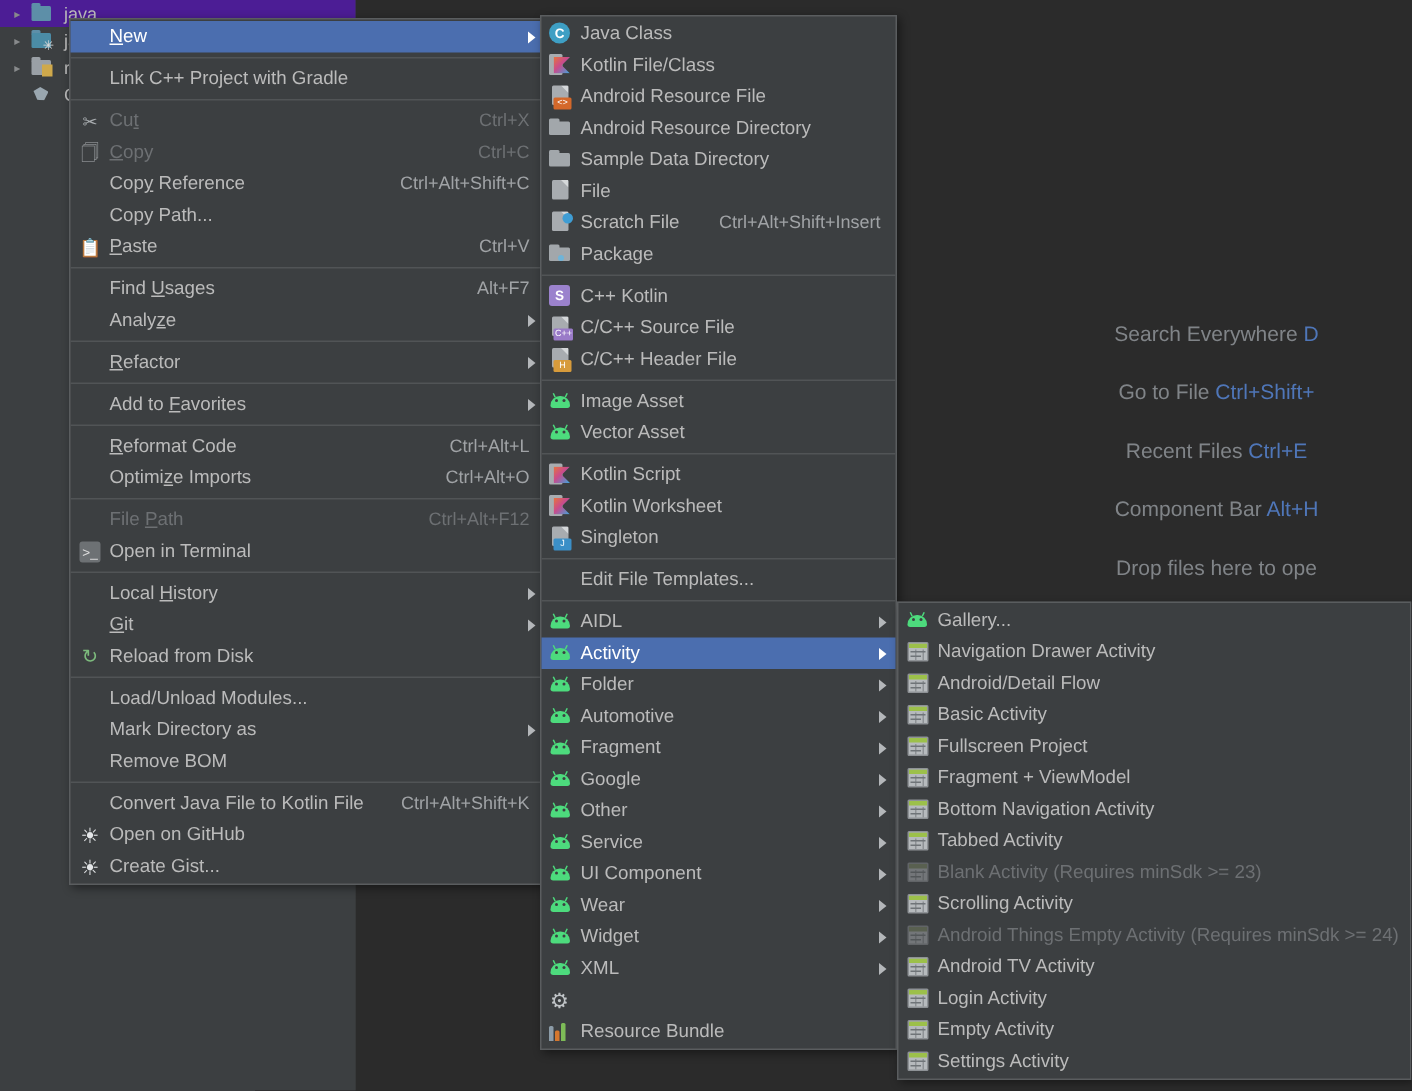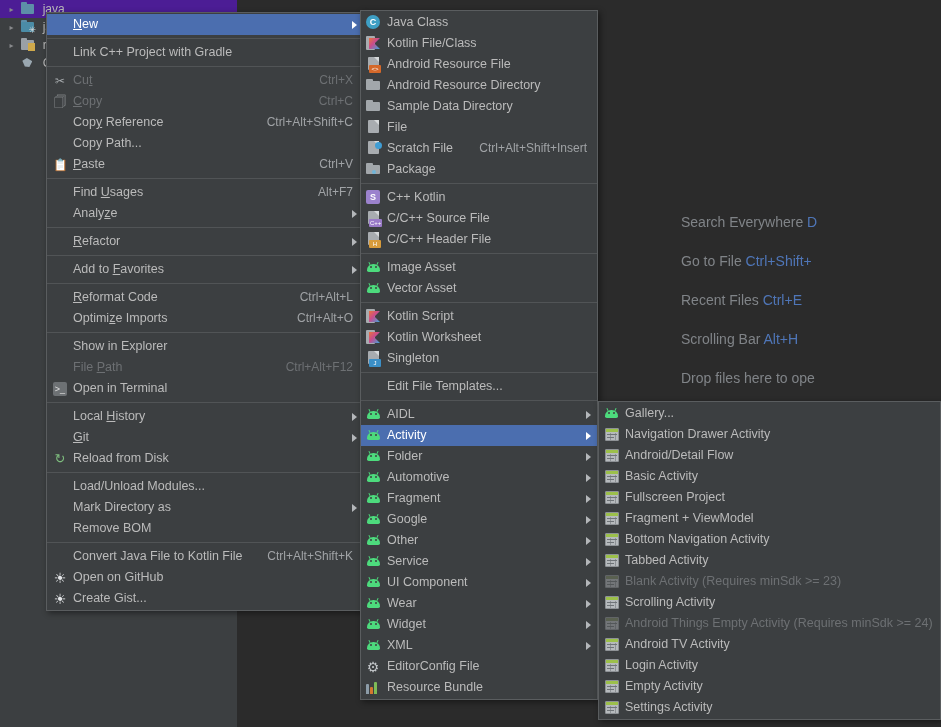--- a/index.html
+++ b/index.html
@@ -72,21 +72,21 @@
     content: ""; position: absolute; left: 2px; top: 2px;
     width: 10px; height: 9px; background: #9aa7b0;
     clip-path: polygon(0% 30%, 45% 0%, 100% 35%, 70% 100%, 25% 95%);
   }
 
   
   .hints {
     position: absolute; right: 0px; top: 215px; width: 260px;
     font-size: 14px; color: #70747a; line-height: 1;
   }
-  .hint-row { height: 39px; white-space: nowrap; }
+  .hint-row { height: 39px; white-space: nowrap; text-align: center; }
   .hint-row .k { color: #4f76b8; }
   .hint-label { color: #808488; }
 
   
   .menu {
     position: absolute;
     background: #3c3f41;
     border: 1px solid #5a5d5f;
     box-shadow: 2px 2px 6px rgba(0,0,0,.45);
     padding: 1px 0;
@@ -305,21 +305,21 @@
     </div>
     <div class="hint-row">
       <span class="hint-label">Go to File</span>
       <span class="k">Ctrl+Shift+</span>
     </div>
     <div class="hint-row">
       <span class="hint-label">Recent Files</span>
       <span class="k">Ctrl+E</span>
     </div>
     <div class="hint-row">
-      <span class="hint-label">Scrolling Bar</span>
+      <span class="hint-label">Component Bar</span>
       <span class="k">Alt+H</span>
     </div>
     <div class="hint-row">
       <span class="hint-label">Drop files here to ope</span>
     </div>
   </div>
 
   <div class="menu" id="menu1">
       <div class="mi sel">
         <span class="mi-icon"></span>
@@ -390,24 +390,20 @@
         <span class="mi-icon"></span>
         <span class="mi-label"><span class="u">R</span>eformat Code</span>
         <span class="mi-accel">Ctrl+Alt+L</span>
       </div>
       <div class="mi">
         <span class="mi-icon"></span>
         <span class="mi-label">Optimi<span class="u">z</span>e Imports</span>
         <span class="mi-accel">Ctrl+Alt+O</span>
       </div>
       <div class="sep"></div>
-      <div class="mi">
-        <span class="mi-icon"></span>
-        <span class="mi-label">Show in Explorer</span>
-      </div>
       <div class="mi disabled">
         <span class="mi-icon"></span>
         <span class="mi-label">File <span class="u">P</span>ath</span>
         <span class="mi-accel">Ctrl+Alt+F12</span>
       </div>
       <div class="mi">
         <span class="mi-icon">
           <span class="ic ic-terminal">&gt;_</span>
         </span>
         <span class="mi-label">Open in Terminal</span>
@@ -776,21 +772,20 @@
             <span class="eye r"></span>
           </span>
         </span>
         <span class="mi-label">XML</span>
         <span class="mi-arrow"></span>
       </div>
       <div class="mi">
         <span class="mi-icon">
           <span class="gear">⚙</span>
         </span>
-        <span class="mi-label">EditorConfig File</span>
       </div>
       <div class="mi">
         <span class="mi-icon">
           <span class="bundle">
             <span class="s s1"></span>
             <span class="s s2"></span>
             <span class="s s3"></span>
           </span>
         </span>
         <span class="mi-label">Resource Bundle</span>

